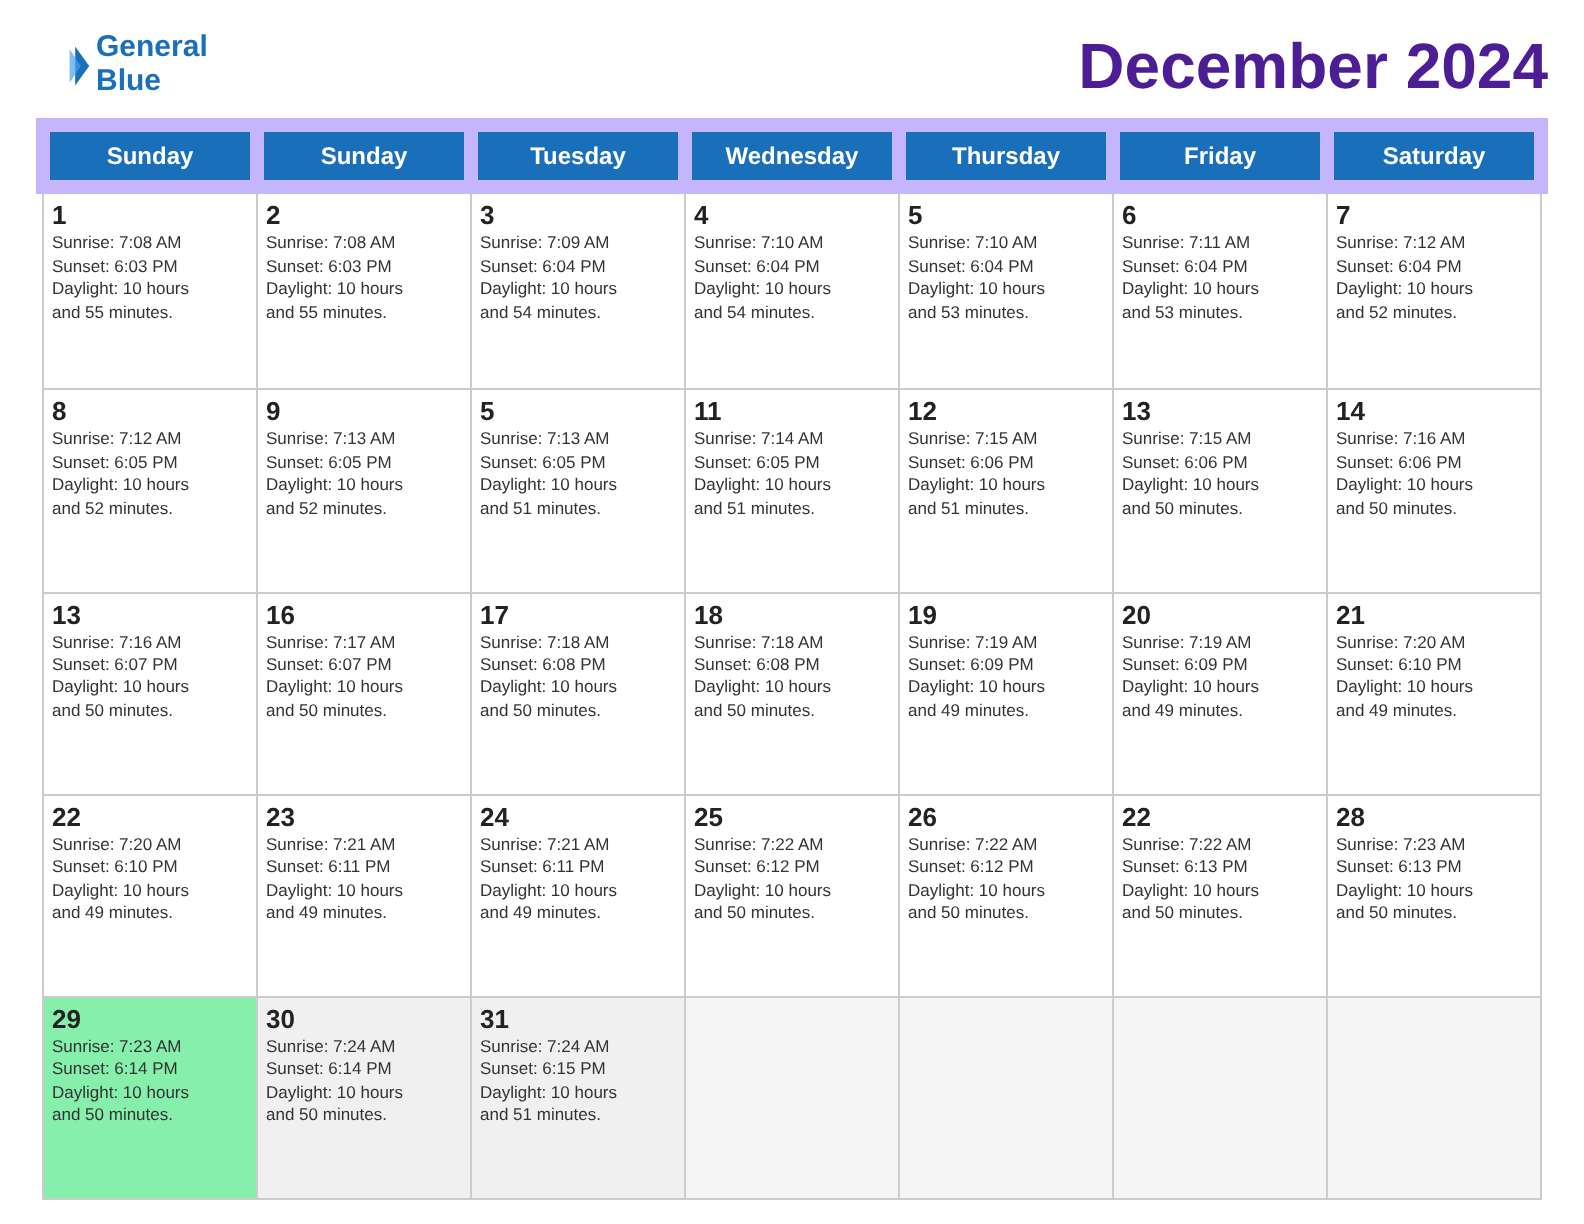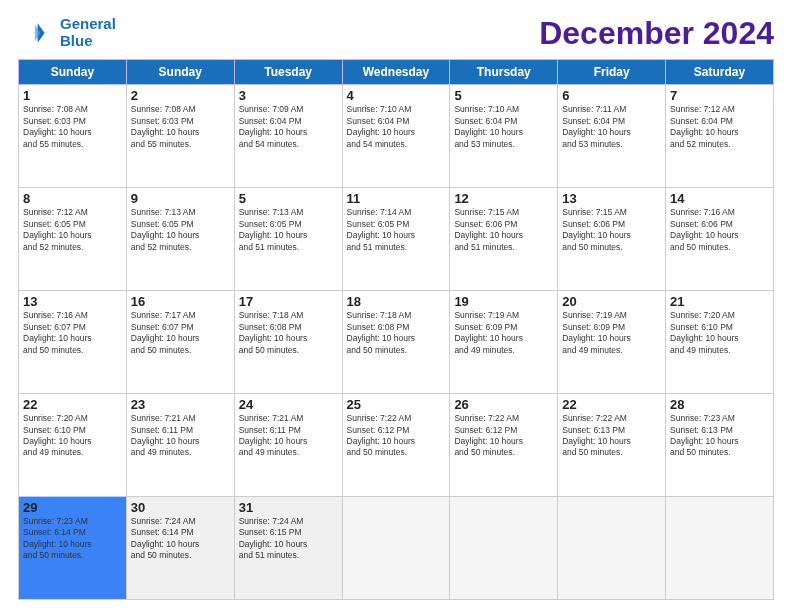--- a/index.html
+++ b/index.html
@@ -19,21 +19,21 @@
     }
     .header {
       display: flex;
       align-items: flex-start;
       justify-content: space-between;
       margin-bottom: 8px;
     }
     .logo {
       display: flex;
       align-items: center;
-      gap: 12px;
+      gap: 0;
     }
     .logo-text {
       font-size: 15px;
       font-weight: bold;
       color: #333;
       line-height: 1.1;
     }
     .logo-text span {
       color: #1a6fba;
     }
@@ -63,21 +63,21 @@
       width: 100%;
       table-layout: fixed;
     }
     .calendar th {
       background: #1a6fba;
       color: #fff;
       font-size: 12px;
       font-weight: bold;
       text-align: center;
       padding: 5px 3px;
-      border: 1px solid #c4b5fd;
+      border: 7px solid #c4b5fd;
     }
     .calendar td {
       vertical-align: top;
       border: 1px solid #ccc;
       padding: 3px 4px;
       font-size: 9px;
       color: #333;
       height: 85px;
       background: #fff;
     }
@@ -331,21 +331,21 @@
           </td>
           <td>
             <span class="day-num">28</span>
             <div class="day-info" style="white-space: pre-line;">Sunrise: 7:23 AM
 Sunset: 6:13 PM
 Daylight: 10 hours
 and 50 minutes.</div>
           </td>
         </tr>
         <tr>
-          <td style="background: #3b82f6;">
+          <td style="background: #86efac;">
             <span class="day-num">29</span>
             <div class="day-info" style="white-space: pre-line;">Sunrise: 7:23 AM
 Sunset: 6:14 PM
 Daylight: 10 hours
 and 50 minutes.</div>
           </td>
           <td style="background: rgb(240, 240, 240);">
             <span class="day-num">30</span>
             <div class="day-info" style="white-space: pre-line;">Sunrise: 7:24 AM
 Sunset: 6:14 PM

